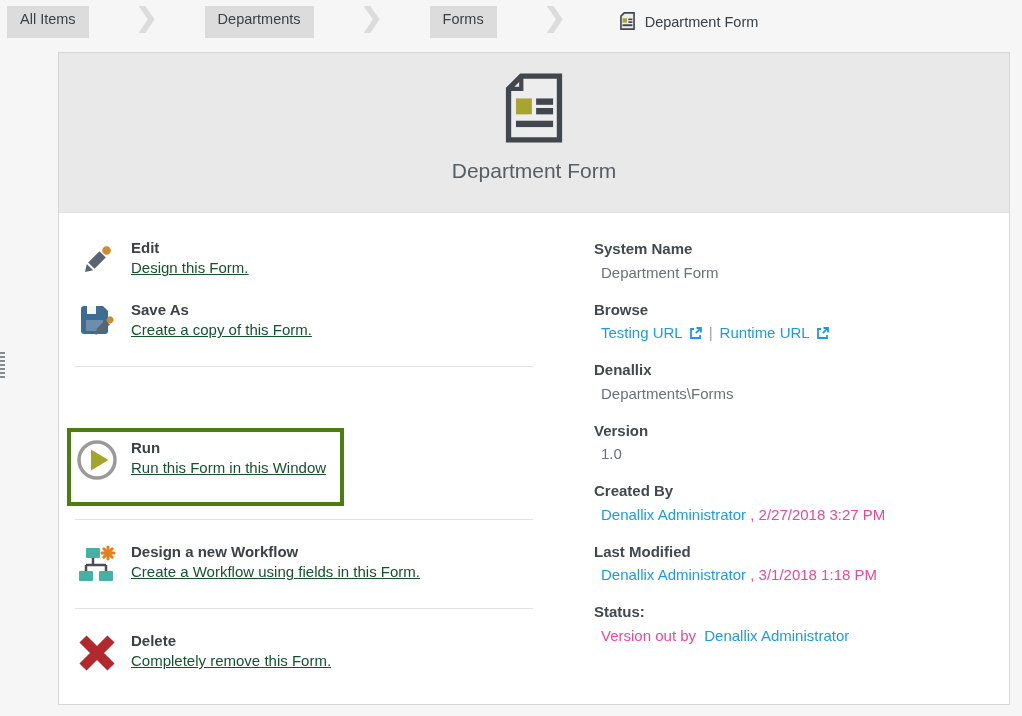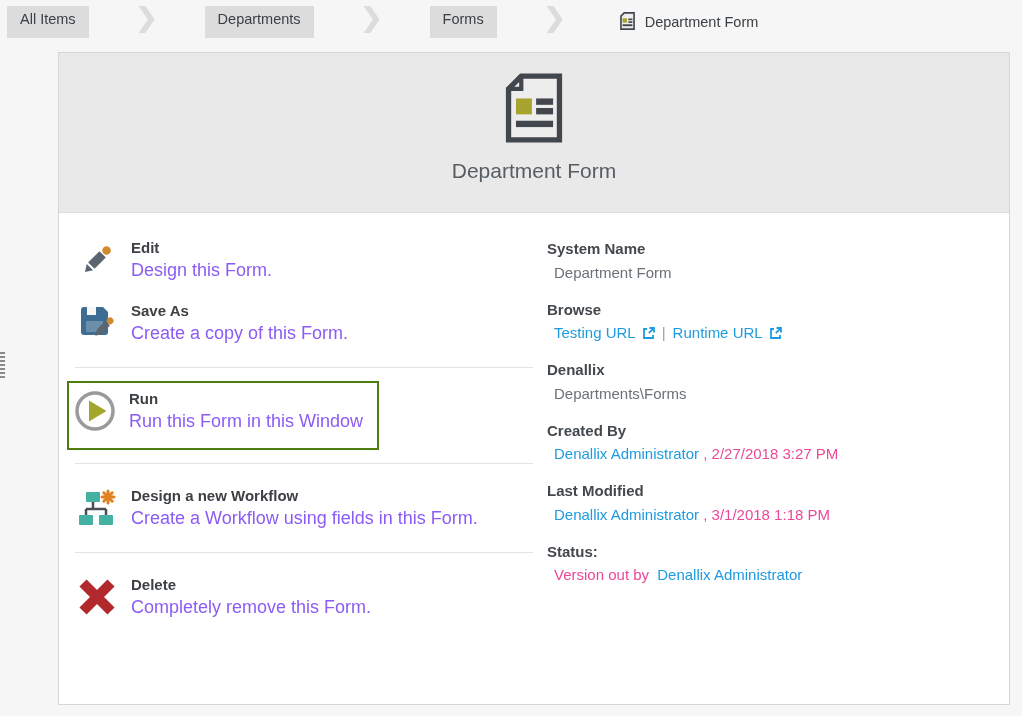--- a/index.html
+++ b/index.html
@@ -36,37 +36,37 @@
   .card {
     position:absolute; left:58px; top:52px; width:952px; height:653px;
     background:#ffffff; border:1px solid #d6d6d6;
   }
   .card-header {
     height:160px; background:#e9e9e9; border-bottom:1px solid #e0e0e0;
     display:flex; flex-direction:column; align-items:center; padding-top:20px;
   }
   .header-title { margin-top:12px; font-size:21px; color:#565d63; }
 
-  .card-body { display:flex; padding:16px 0 0 16px; }
+  .card-body { display:flex; padding:16px 0 0 16px;gap:40px; }
 
   
   .actions-col { width:458px; flex:none; }
   .action-item { display:flex; gap:12px; align-items:flex-start; padding:9px 0; cursor:pointer; }
   .action-icon { width:44px; height:44px; flex:none; display:flex; align-items:center; justify-content:center; }
   .action-title { font-weight:bold; font-size:15px; color:#3d4145; line-height:1.35; }
-  .action-desc  { font-size:18px; color:#8b5cf6; line-height:1.35; }
+  .action-desc  { font-size:15px; color:#14532d; line-height:1.35;text-decoration:underline; }
   .divider { height:1px; background:#e2e2e2; margin:13px 0; }
   .run-highlight {
-    display:inline-block; border:2px solid #4d7c0f;
-    padding:4px 14px 12px 4px; margin-left:-8px;
+    display:inline-block; border:4px solid #4d7c0f;
+    padding:4px 14px 18px 4px; margin-left:-8px;margin-top:48px;
   }
   .run-highlight .action-item { padding:2px 0; }
 
   
-  .details-col { margin-left:14px; padding-top:10px; }
+  .details-col { margin-left:21px; padding-top:10px; }
   .detail-section { margin-bottom:19px; }
   .detail-label { font-size:15px; font-weight:bold; color:#43484d; line-height:1.3; }
   .detail-value { font-size:15px; color:#6b7177; margin-top:5px; padding-left:7px;
     display:flex; align-items:center; flex-wrap:nowrap; }
   .link { color:#1e9be0; cursor:pointer; text-decoration:none;text-align:center; }
   .ext-ico { margin:0 5px 0 5px; display:inline-flex; }
   .pipe { color:#9aa0a5; margin:0 7px 0 2px; }
   .plain { color:#ec4899; }
   .sp { white-space:pre; }
 </style>
@@ -236,20 +236,24 @@
             </svg>
           </span>
         </div>
       </div>
 
       <div class="detail-section">
         <div class="detail-label">Denallix</div>
         <div class="detail-value">Departments\Forms</div>
       </div>
 
+      <div class="detail-section">
+        <div class="detail-label">Version</div>
+        <div class="detail-value">1.0</div>
+      </div>
 
       <div class="detail-section">
         <div class="detail-label">Created By</div>
         <div class="detail-value">
           <span class="link">Denallix Administrator</span>
           <span class="plain sp"> , 2/27/2018 3:27 PM</span>
         </div>
       </div>
 
       <div class="detail-section">

